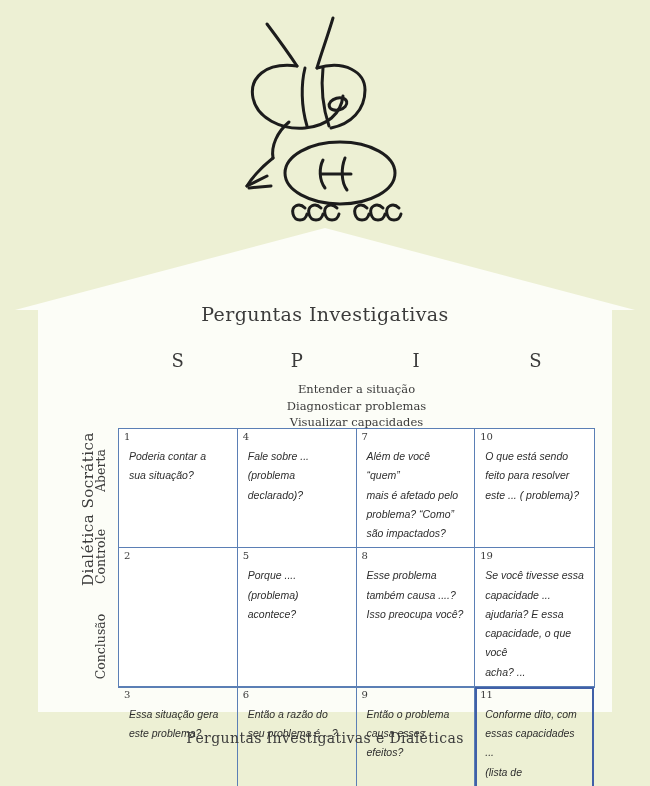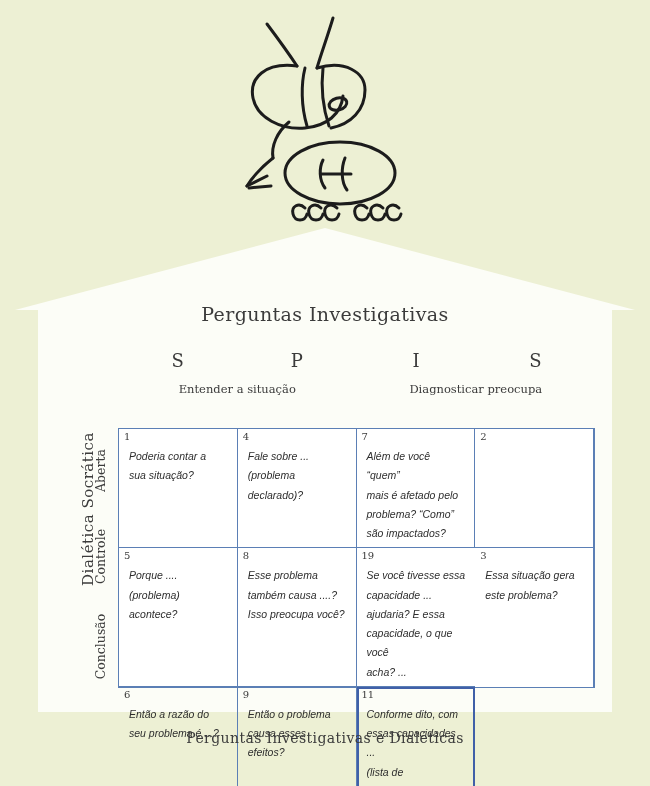--- a/index.html
+++ b/index.html
@@ -86,20 +86,21 @@
     color: #3b3b3b;
   }
 
   
   .subtitle-row {
     position: absolute;
     left: 118px;
     top: 381px;
     width: 477px;
     display: flex;
+    flex-direction: column;
   }
   .subtitle-cell {
     flex: 1;
     text-align: center;
     font-family: "DejaVu Serif", serif;
     font-size: 11.5px;
     color: #3b3b3b;
     line-height: 1.45;
   }
 
@@ -226,21 +227,23 @@
     <div class="spis-letter">S</div>
     <div class="spis-letter">P</div>
     <div class="spis-letter">I</div>
     <div class="spis-letter">S</div>
   </div>
 
   <div class="subtitle-row">
     <div class="subtitle-cell">Entender a
 situação</div>
     <div class="subtitle-cell">Diagnosticar
-preocupa</div>
+problemas</div>
+    <div class="subtitle-cell">Visualizar
+capacidades</div>
   </div>
 
   <div class="axis-main">Dialética Socrática</div>
   <div class="row-label r0">Aberta</div>
   <div class="row-label r1">Controle</div>
   <div class="row-label r2">Conclusão</div>
 
   <div class="grid">
     <div class="cell">
       <span class="num">1</span>
@@ -252,20 +255,26 @@
       <span class="txt">Fale sobre ...
 (problema
 declarado)?</span>
     </div>
     <div class="cell">
       <span class="num">7</span>
       <span class="txt">Além de você “quem”
 mais é afetado pelo
 problema? “Como”
 são impactados?</span>
+    </div>
+    <div class="cell lastcol">
+      <span class="num">10</span>
+      <span class="txt">O que está sendo
+feito para resolver
+este ... ( problema)?</span>
     </div>
 
     <div class="cell">
       <span class="num">2</span>
     </div>
     <div class="cell">
       <span class="num">5</span>
       <span class="txt">Porque  ....
 (problema)
 acontece?</span>

